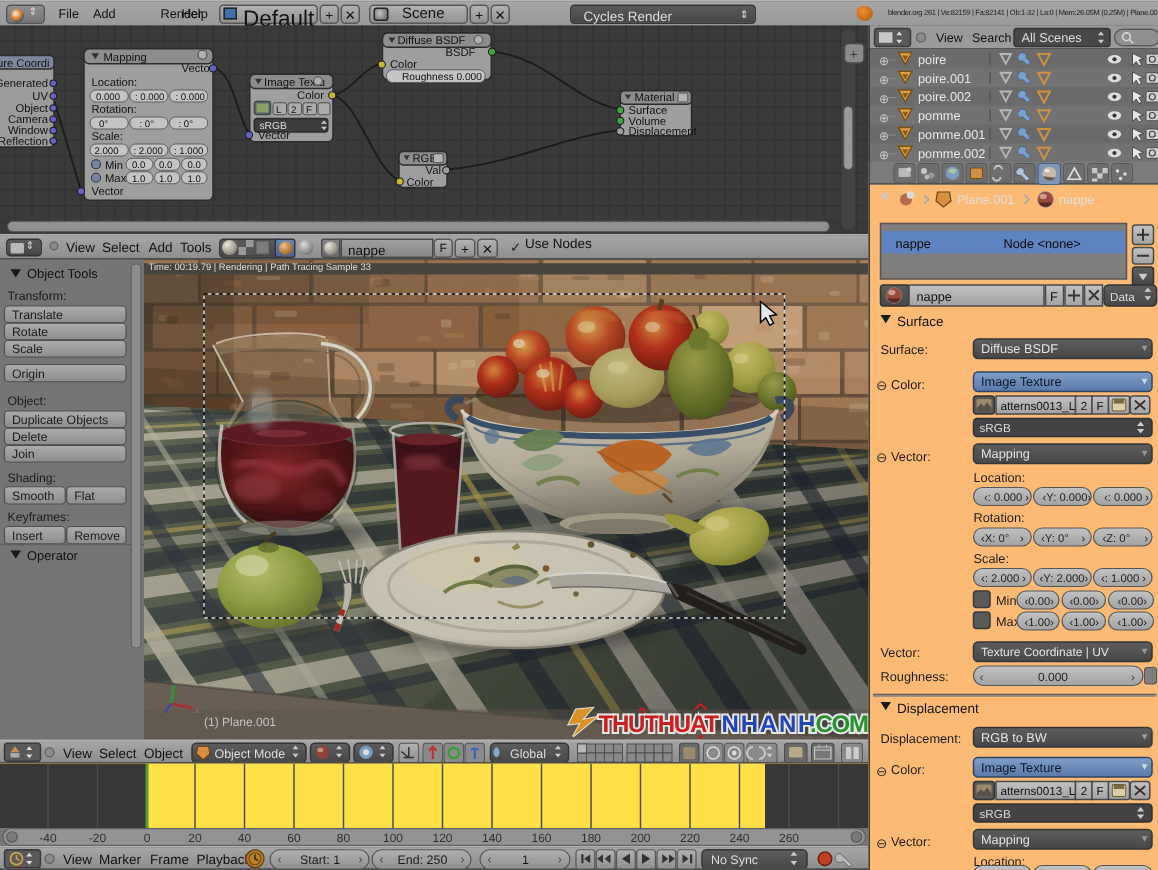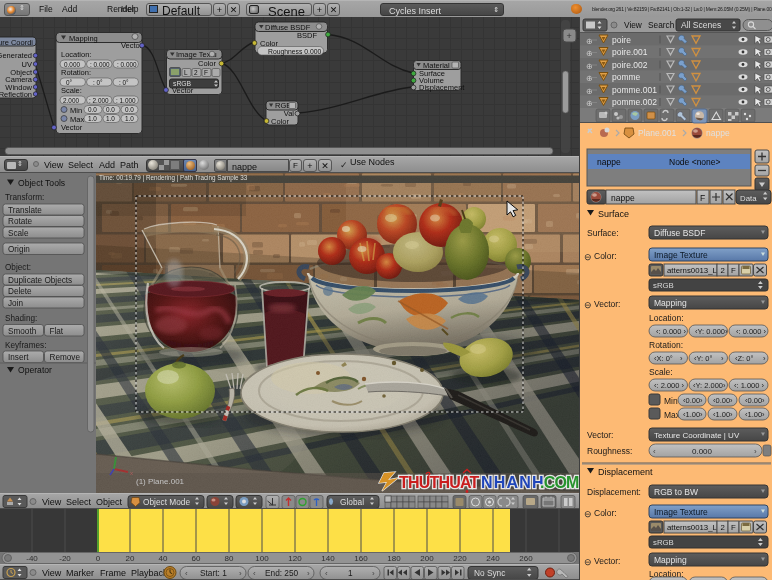--- a/index.html
+++ b/index.html
@@ -19,30 +19,30 @@
 <div class="abs hdr" style="left:0;top:0;width:772px;height:31px;">
   <div class="abs" style="left:4px;top:2px;width:26px;height:13px;background:linear-gradient(#8f8f8f,#757575);border:1px solid #555;border-radius:3px;"></div>
   <div class="abs" style="left:7px;top:4.5px;width:9px;height:9px;border-radius:50%;background:radial-gradient(circle at 38% 35%,#f0f0f0,#e8862a 40%,#35506e 75%);"></div>
   <span class="abs" style="left:19px;top:2.5px;font-size:7px;color:#ddd;">⇕</span>
   <span class="abs menu" style="left:39px;top:3px;">File</span>
   <span class="abs menu" style="left:62px;top:3px;">Add</span>
   <span class="abs menu" style="left:86px;top:3px;margin-left:21px;">Render</span>
   <span class="abs menu" style="left:121px;top:3px;">Help</span>
   <div class="abs btn" style="left:146px;top:1.5px;width:66px;height:13px;"></div>
   <div class="abs" style="left:149px;top:4px;width:9px;height:8px;background:#3f6fae;border:1px solid #222;"></div>
-  <span class="abs menu" style="left:162px;top:3px;font-size:12px;">Default</span>
+  <span class="abs menu" style="left:162px;top:3px;font-size:15px;">Default</span>
   <div class="abs btn" style="left:213px;top:1.5px;width:13px;height:13px;text-align:center;line-height:12px;">+</div>
   <div class="abs btn" style="left:227px;top:1.5px;width:13px;height:13px;text-align:center;line-height:12px;">✕</div>
   <div class="abs btn" style="left:246px;top:1.5px;width:66px;height:13px;"></div>
   <div class="abs" style="left:249px;top:3.5px;width:10px;height:9px;background:radial-gradient(circle at 40% 40%,#c8c8c8,#5a5a5a);border:1px solid #222;border-radius:2px;"></div>
-  <span class="abs menu" style="left:268px;top:3px;font-size:13px;">Scene</span>
+  <span class="abs menu" style="left:268px;top:3px;font-size:10px;">Scene</span>
   <div class="abs btn" style="left:313px;top:1.5px;width:13px;height:13px;text-align:center;line-height:12px;">+</div>
   <div class="abs btn" style="left:327px;top:1.5px;width:13px;height:13px;text-align:center;line-height:12px;">✕</div>
   <div class="abs ddark" style="left:380px;top:1.5px;width:124px;height:13px;">
-        <span style="position:absolute;left:8px;top:2px;color:#ddd;">Cycles Insert</span>
+        <span style="position:absolute;left:8px;top:2px;color:#ddd;">Cycles Render</span>
         <span style="position:absolute;right:4px;top:2px;font-size:7px;">⇕</span>
       </div>
   <div class="abs" style="left:571px;top:3px;width:11px;height:10px;background:radial-gradient(circle at 40% 35%,#f09030,#a85510);border-radius:40% 50% 50% 50%;"></div>
   <span class="abs" style="left:592px;top:5px;font-size:5px;letter-spacing:-0.2px;color:#1c1c1c;white-space:nowrap;">blender.org 261 | Ve:82159 | Fa:82141 | Ob:1-32 | La:0 | Mem:26.05M (0.25M) | Plane.001</span>
 </div>
 
 <div id="nodecanvas" class="abs" style="left:0;top:17px;width:579px;height:139px;background:#3a3a3a;
   background-image:linear-gradient(#35353500 10px,#343434 10px,#343434 11px),linear-gradient(90deg,#3a3a3a00 10px,#343434 10px,#343434 11px);
   background-size:11px 11px;">
 <svg width="579" height="139" viewBox="0 17 579 139" style="position:absolute;left:0;top:0;">
@@ -204,21 +204,21 @@
 </div>
 
 <div class="abs hdr" style="left:0;top:156px;width:579px;height:17px;font-size:9px;">
   <div class="abs ddark" style="left:4px;top:2px;width:24px;height:12px;"></div>
   <div class="abs" style="left:7px;top:4.5px;width:9px;height:7px;background:#b8b8b8;border-radius:1px;"></div>
   <span class="abs" style="left:17px;top:3px;color:#ddd;font-size:7px;">⇕</span>
   <span class="abs" style="left:33px;top:4px;width:6px;height:6px;border:1px solid #666;border-radius:50%;background:#8b8b8b;"></span>
   <span class="abs menu" style="left:44px;top:3px;font-size:9px;">View</span>
   <span class="abs menu" style="left:68px;top:3px;font-size:9px;">Select</span>
   <span class="abs menu" style="left:99px;top:3px;font-size:9px;">Add</span>
-  <span class="abs menu" style="left:120px;top:3px;font-size:9px;">Path</span>
+  <span class="abs menu" style="left:120px;top:3px;font-size:9px;">Tools</span>
   <div class="abs ddark" style="left:146px;top:1.5px;width:42px;height:13px;"></div>
   <div class="abs" style="left:148px;top:3px;width:10px;height:10px;border-radius:50%;background:radial-gradient(circle at 35% 30%,#e8e4da,#6e6a60);"></div>
   <div class="abs" style="left:159px;top:3px;width:10px;height:10px;background:conic-gradient(#999 25%,#555 0 50%,#999 0 75%,#555 0);"></div>
   <div class="abs" style="left:170px;top:3px;width:10px;height:10px;background:#7d7d7d;border:1px solid #555;"></div>
   <div class="abs" style="left:183px;top:2px;width:14px;height:13px;background:linear-gradient(#6b86b0,#49628c);border:1px solid #334;border-radius:2px;"></div>
   <div class="abs" style="left:185.5px;top:3.5px;width:9px;height:9px;border-radius:50%;background:radial-gradient(circle at 35% 30%,#f0c080,#8a4a10);"></div>
   <div class="abs" style="left:199px;top:3px;width:10px;height:10px;border-radius:50%;background:radial-gradient(circle at 35% 30%,#ddd,#555);"></div>
   <div class="abs" style="left:214px;top:2px;width:13px;height:13px;background:linear-gradient(#848484,#6a6a6a);border:1px solid #4a4a4a;border-radius:2px 0 0 2px;"></div>
   <div class="abs" style="left:216px;top:4px;width:9px;height:9px;border-radius:50%;background:radial-gradient(circle at 35% 30%,#e8e4da,#6e6a60);"></div>
   <div class="abs" style="left:227px;top:2px;width:62px;height:13px;background:linear-gradient(#9e9e9e,#888);border:1px solid #4a4a4a;color:#111;">

